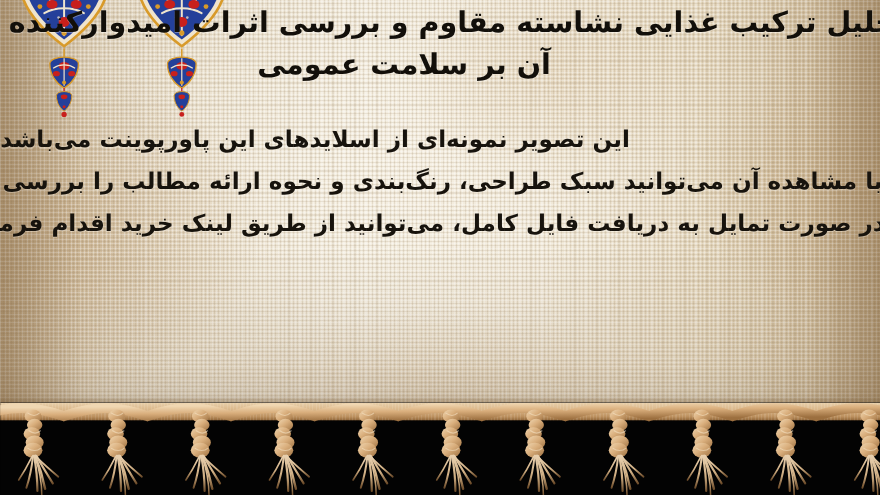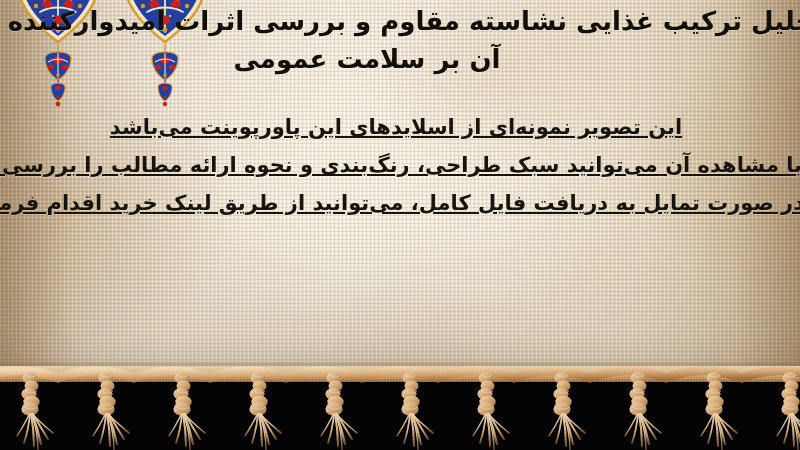--- a/index.html
+++ b/index.html
@@ -133,24 +133,23 @@
     top: 108px;
     width: 800px;
     box-sizing: border-box;
   }
   .body-line {
     font-family: "DejaVu Sans", sans-serif;
     font-size: 21px;
     font-weight: 700;
     line-height: 38px;
     white-space: nowrap;
-    text-align: center;
+    text-align: left;
     color: #17130d;
     text-shadow: 0 1px 0 rgba(255,250,240,0.3);
-    text-decoration: underline;
   }
   .body-line.b1 { padding-right: 8px; }
   .body-line.b2 { padding-right: 0px; margin-right: -2px; }
   .body-line.b3 { padding-right: 0px; margin-right: -4px; }
 
   
   .fringe-band {
     position: absolute;
     left: 0;
     top: 366px;

